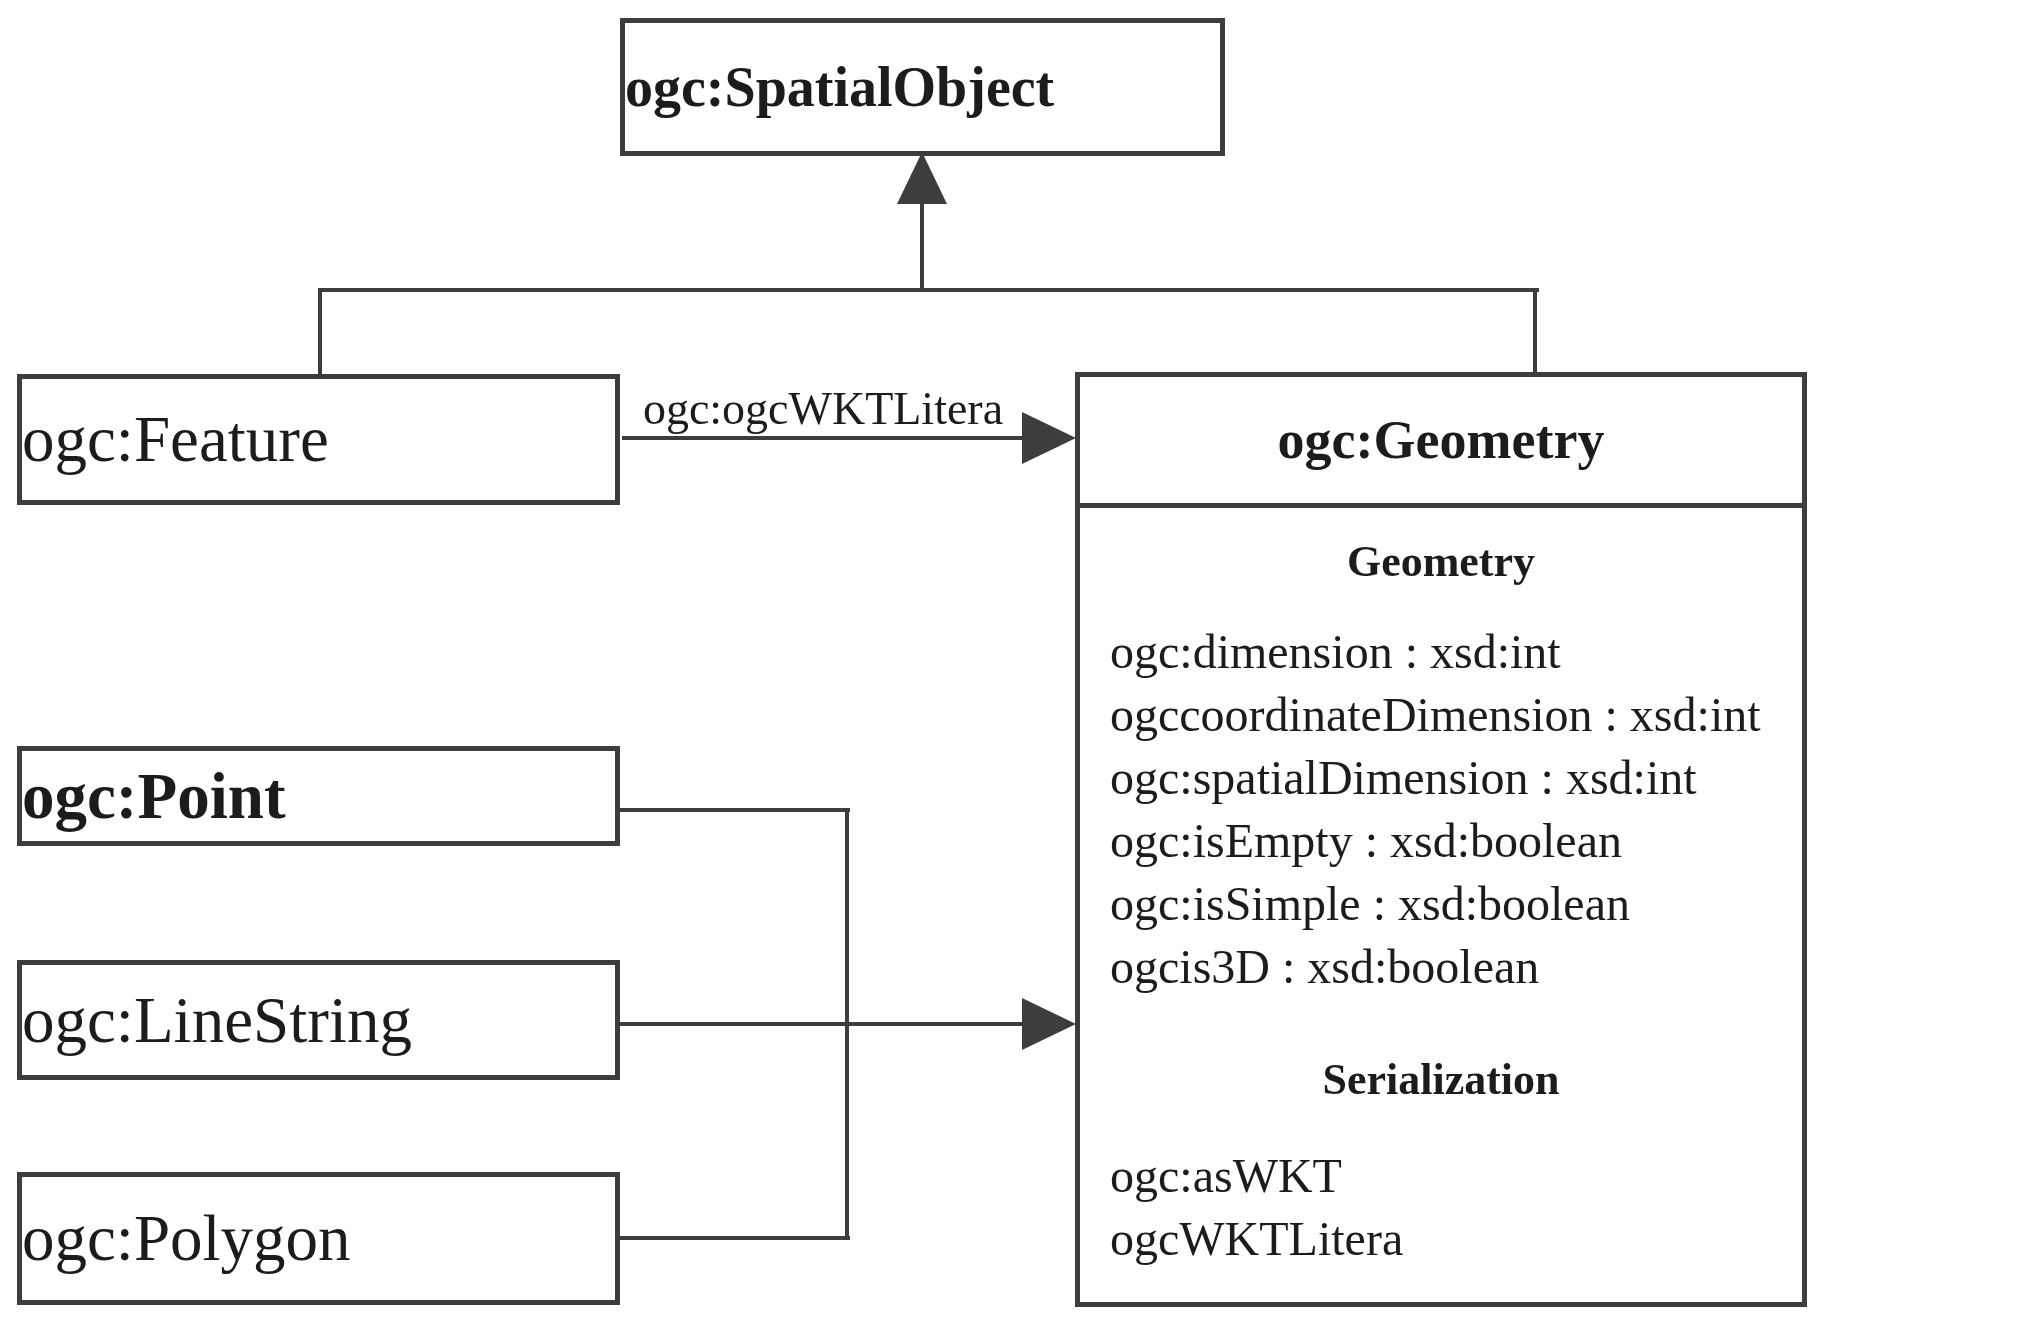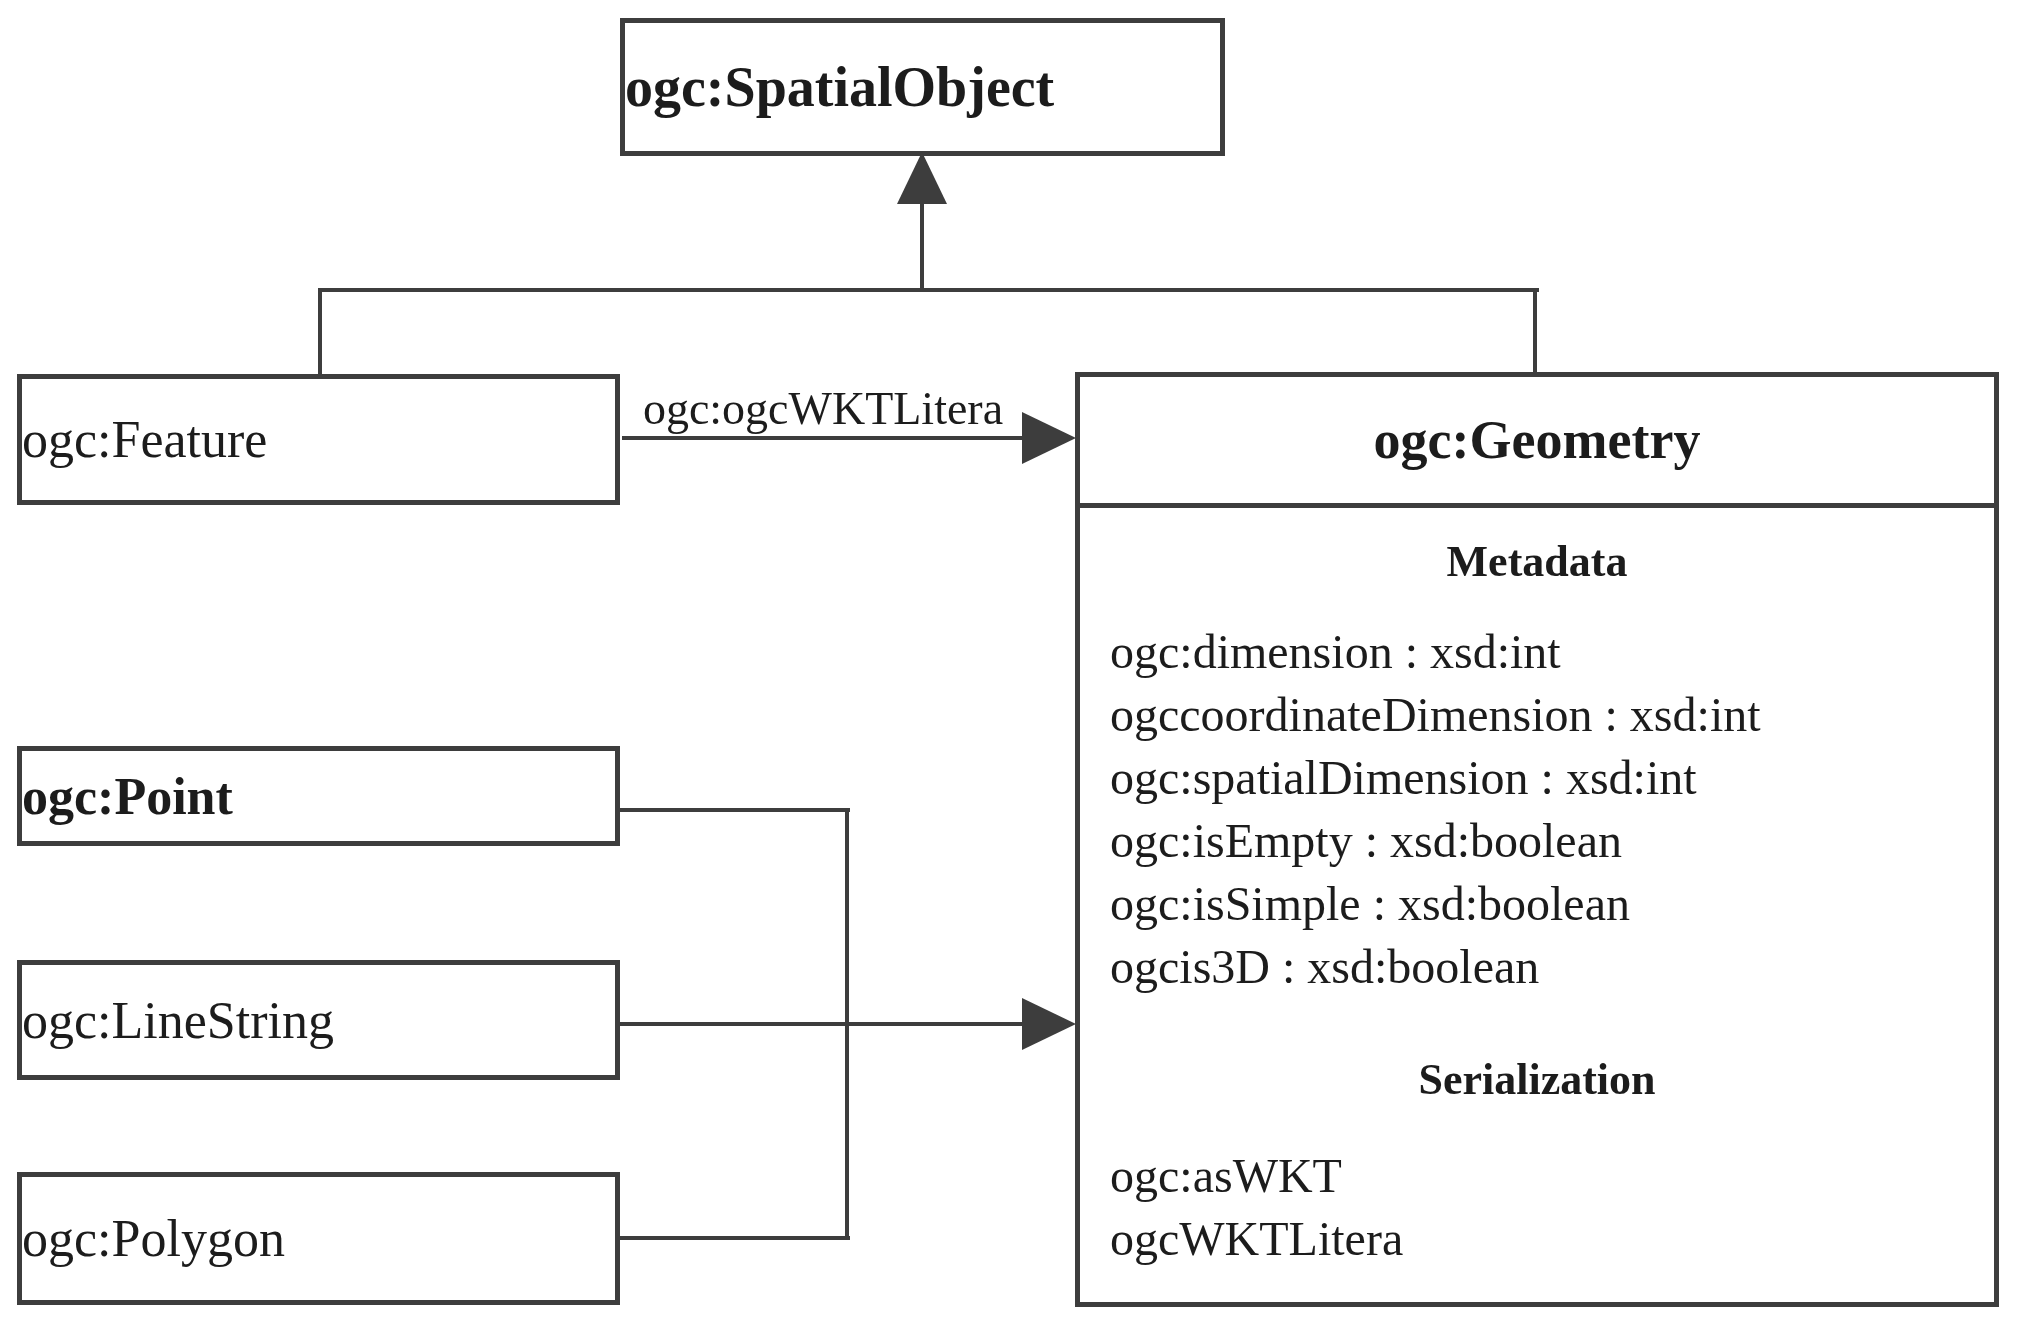--- a/index.html
+++ b/index.html
@@ -14,34 +14,34 @@
   }
   .uml-box {
     position: absolute;
     box-sizing: border-box;
     border: 5px solid #3d3d3d;
     background: #ffffff;
     display: flex;
     align-items: center;
   }
   .node-label {
-    font-size: 52px;
+    font-size: 65px;
     white-space: nowrap;
   }
   .title-label {
     font-size: 56px;
     font-weight: bold;
     white-space: nowrap;
   }
   
   #box-geometry {
     position: absolute;
     box-sizing: border-box;
     left: 1075px; top: 372px;
-    width: 924px; height: 935px;
+    width: 732px; height: 935px;
     border: 5px solid #3d3d3d;
     background: #ffffff;
   }
   .geometry-header {
     height: 126px;
     border-bottom: 5px solid #3d3d3d;
     display: flex;
     align-items: center;
     justify-content: center;
   }
@@ -110,21 +110,21 @@
 
   <div class="edge-label">ogc:ogcWKTLitera</div>
   <div class="line" style="left:622px; top:436px; width:402px; height:4px;"></div>
   <div class="arrowhead right" style="left:1022px; top:412px;"></div>
 
   <div id="box-geometry">
     <div class="geometry-header">
       <span class="title-label">ogc:Geometry</span>
     </div>
     <div class="geometry-body">
-      <div class="section-title metadata">Metadata</div>
+      <div class="section-title metadata">Geometry</div>
       <ul class="attr-list">
         <li>ogc:dimension : xsd:int</li>
         <li>ogccoordinateDimension : xsd:int</li>
         <li>ogc:spatialDimension : xsd:int</li>
         <li>ogc:isEmpty : xsd:boolean</li>
         <li>ogc:isSimple : xsd:boolean</li>
         <li>ogcis3D : xsd:boolean</li>
       </ul>
       <div class="section-title serialization">Serialization</div>
       <ul class="attr-list serialization-list">

